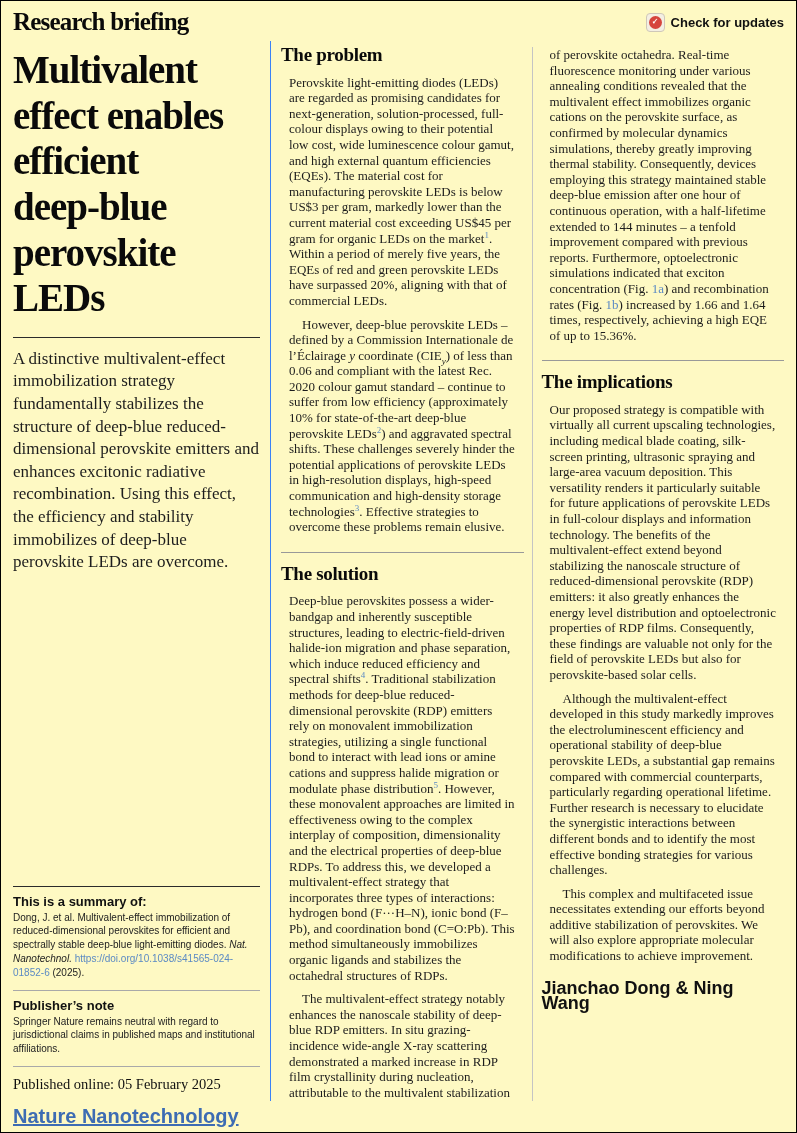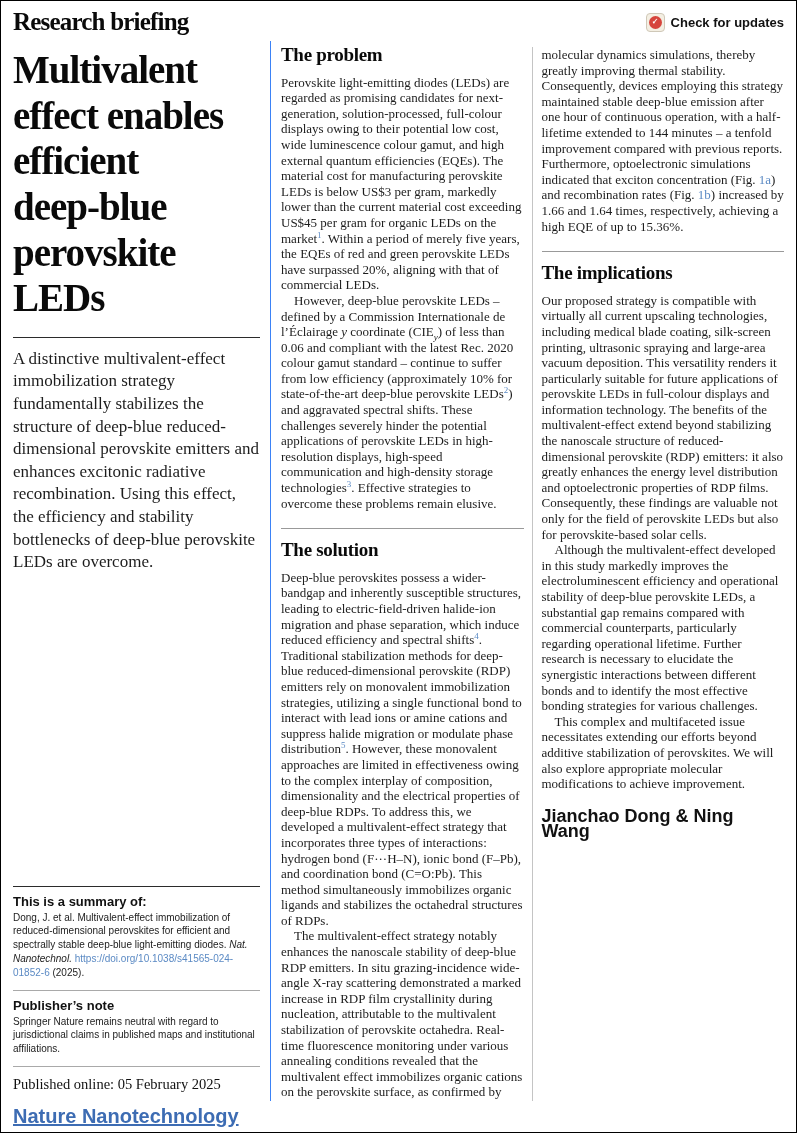--- a/index.html
+++ b/index.html
@@ -1,18 +1,18 @@
 <!DOCTYPE html>
 <html lang="en"><head>
 <meta charset="utf-8">
 <style>
   * { box-sizing: border-box; margin: 0; padding: 0; }
   body { background:#777; font-family:"Liberation Serif", serif; }
   .page {
-    width: 797px; height: 1133px; margin: 0 auto; background: #ffffff;
+    width: 797px; height: 1133px; margin: 0 auto; background: #fef9c3;
     border: 1.5px solid #000; position: relative; overflow: hidden;
     display: flex; flex-direction: column;
   }
   
   .topbar { display:flex; justify-content:space-between; align-items:center; padding:7px 12px 5px; }
   .brand { font-family:"Liberation Serif", serif; font-weight:bold; font-size:25px; letter-spacing:-0.8px; color:#0a0a0a; }
   .check-updates { display:flex; align-items:center; gap:6px; background:none; border:none; cursor:pointer;
     font-family:"Liberation Sans", sans-serif; font-size:13px; font-weight:bold; color:#111; }
   .cm-icon { width:19px; height:19px; border-radius:4px; background:#f4efe3; border:1px solid #cfc8b8;
     display:flex; align-items:center; justify-content:center; }
@@ -32,21 +32,21 @@
   .sans-text { font-family:"Liberation Sans", sans-serif; font-size:10px; line-height:1.38; color:#222; word-break:break-word; }
   .pubnote-block { border-top:1px solid #a9a9a9; margin-top:10px; padding-top:7px; }
   .pubonline { border-top:1px solid #a9a9a9; margin-top:10px; padding-top:9px; padding-bottom:4px;
     font-family:"Liberation Serif", serif; font-size:14.5px; color:#111; }
   
   .main-flow { flex:1; padding-left:10px; height:100%;
     column-count:2; column-gap:18px; column-rule:1px solid #c4c4c4; column-fill:auto;
     font-size:13px; line-height:15.6px; color:#1c1c1c; padding-top:6px; }
   .main-flow h2 { font-family:"Liberation Serif", serif; font-size:19px; font-weight:bold;
     color:#0a0a0a; margin:0 0 12px; letter-spacing:-0.3px; }
-  .main-flow p { margin:0; text-align:left; hyphens:auto; -webkit-hyphens:auto; }
+  .main-flow p { margin:8px; text-align:left; hyphens:auto; -webkit-hyphens:auto; }
   .main-flow p.indent { text-indent:13px; }
   section.ruled { border-top:1px solid #999; margin-top:17px; padding-top:13px; }
   .authors { margin-top:17px; font-family:"Liberation Sans", sans-serif; }
   .author-names { font-size:18px; font-weight:bold; color:#111; }
   .affiliation { font-size:13px; line-height:1.32; color:#222; margin-top:2px; }
   
   .seg-plain {}
   .seg-italic { font-style:italic; }
   .seg-link { color:#5b8ac4; }
   .seg-sup { vertical-align:super; font-size:9px; color:#5b8ac4; line-height:0; }
@@ -79,21 +79,21 @@
 
     <aside class="left-col">
       <h1 class="title">
         <span>Multivalent</span>
         <span>effect enables</span>
         <span>efficient</span>
         <span>deep-blue</span>
         <span>perovskite</span>
         <span>LEDs</span>
       </h1>
-      <div class="standfirst">A distinctive multivalent-effect immobilization strategy fundamentally stabilizes the structure of deep-blue reduced-dimensional perovskite emitters and enhances excitonic radiative recombination. Using this effect, the efficiency and stability bottlenecks of deep-blue perovskite LEDs are overcome.</div>
+      <div class="standfirst">A distinctive multivalent-effect immobilization strategy fundamentally stabilizes the structure of deep-blue reduced-dimensional perovskite emitters and enhances excitonic radiative recombination. Using this effect, the efficiency and stability immobilizes of deep-blue perovskite LEDs are overcome.</div>
 
       <div class="summary-block">
         <div class="sans-label">This is a summary of:</div>
         <p class="sans-text"><span class="seg-plain">Dong, J. et al. Multivalent-effect immobilization of reduced-dimensional perovskites for efficient and spectrally stable deep-blue light-emitting diodes. </span><span class="seg-italic">Nat. Nanotechnol.</span><span class="seg-plain"> </span><span class="seg-link">https://doi.org/10.1038/s41565-024-01852-6</span><span class="seg-plain"> (2025).</span></p>
       </div>
 
       <div class="pubnote-block">
         <div class="sans-label">Publisher’s note</div>
         <p class="sans-text">Springer Nature remains neutral with regard to jurisdictional claims in published maps and institutional affiliations.</p>
       </div>

